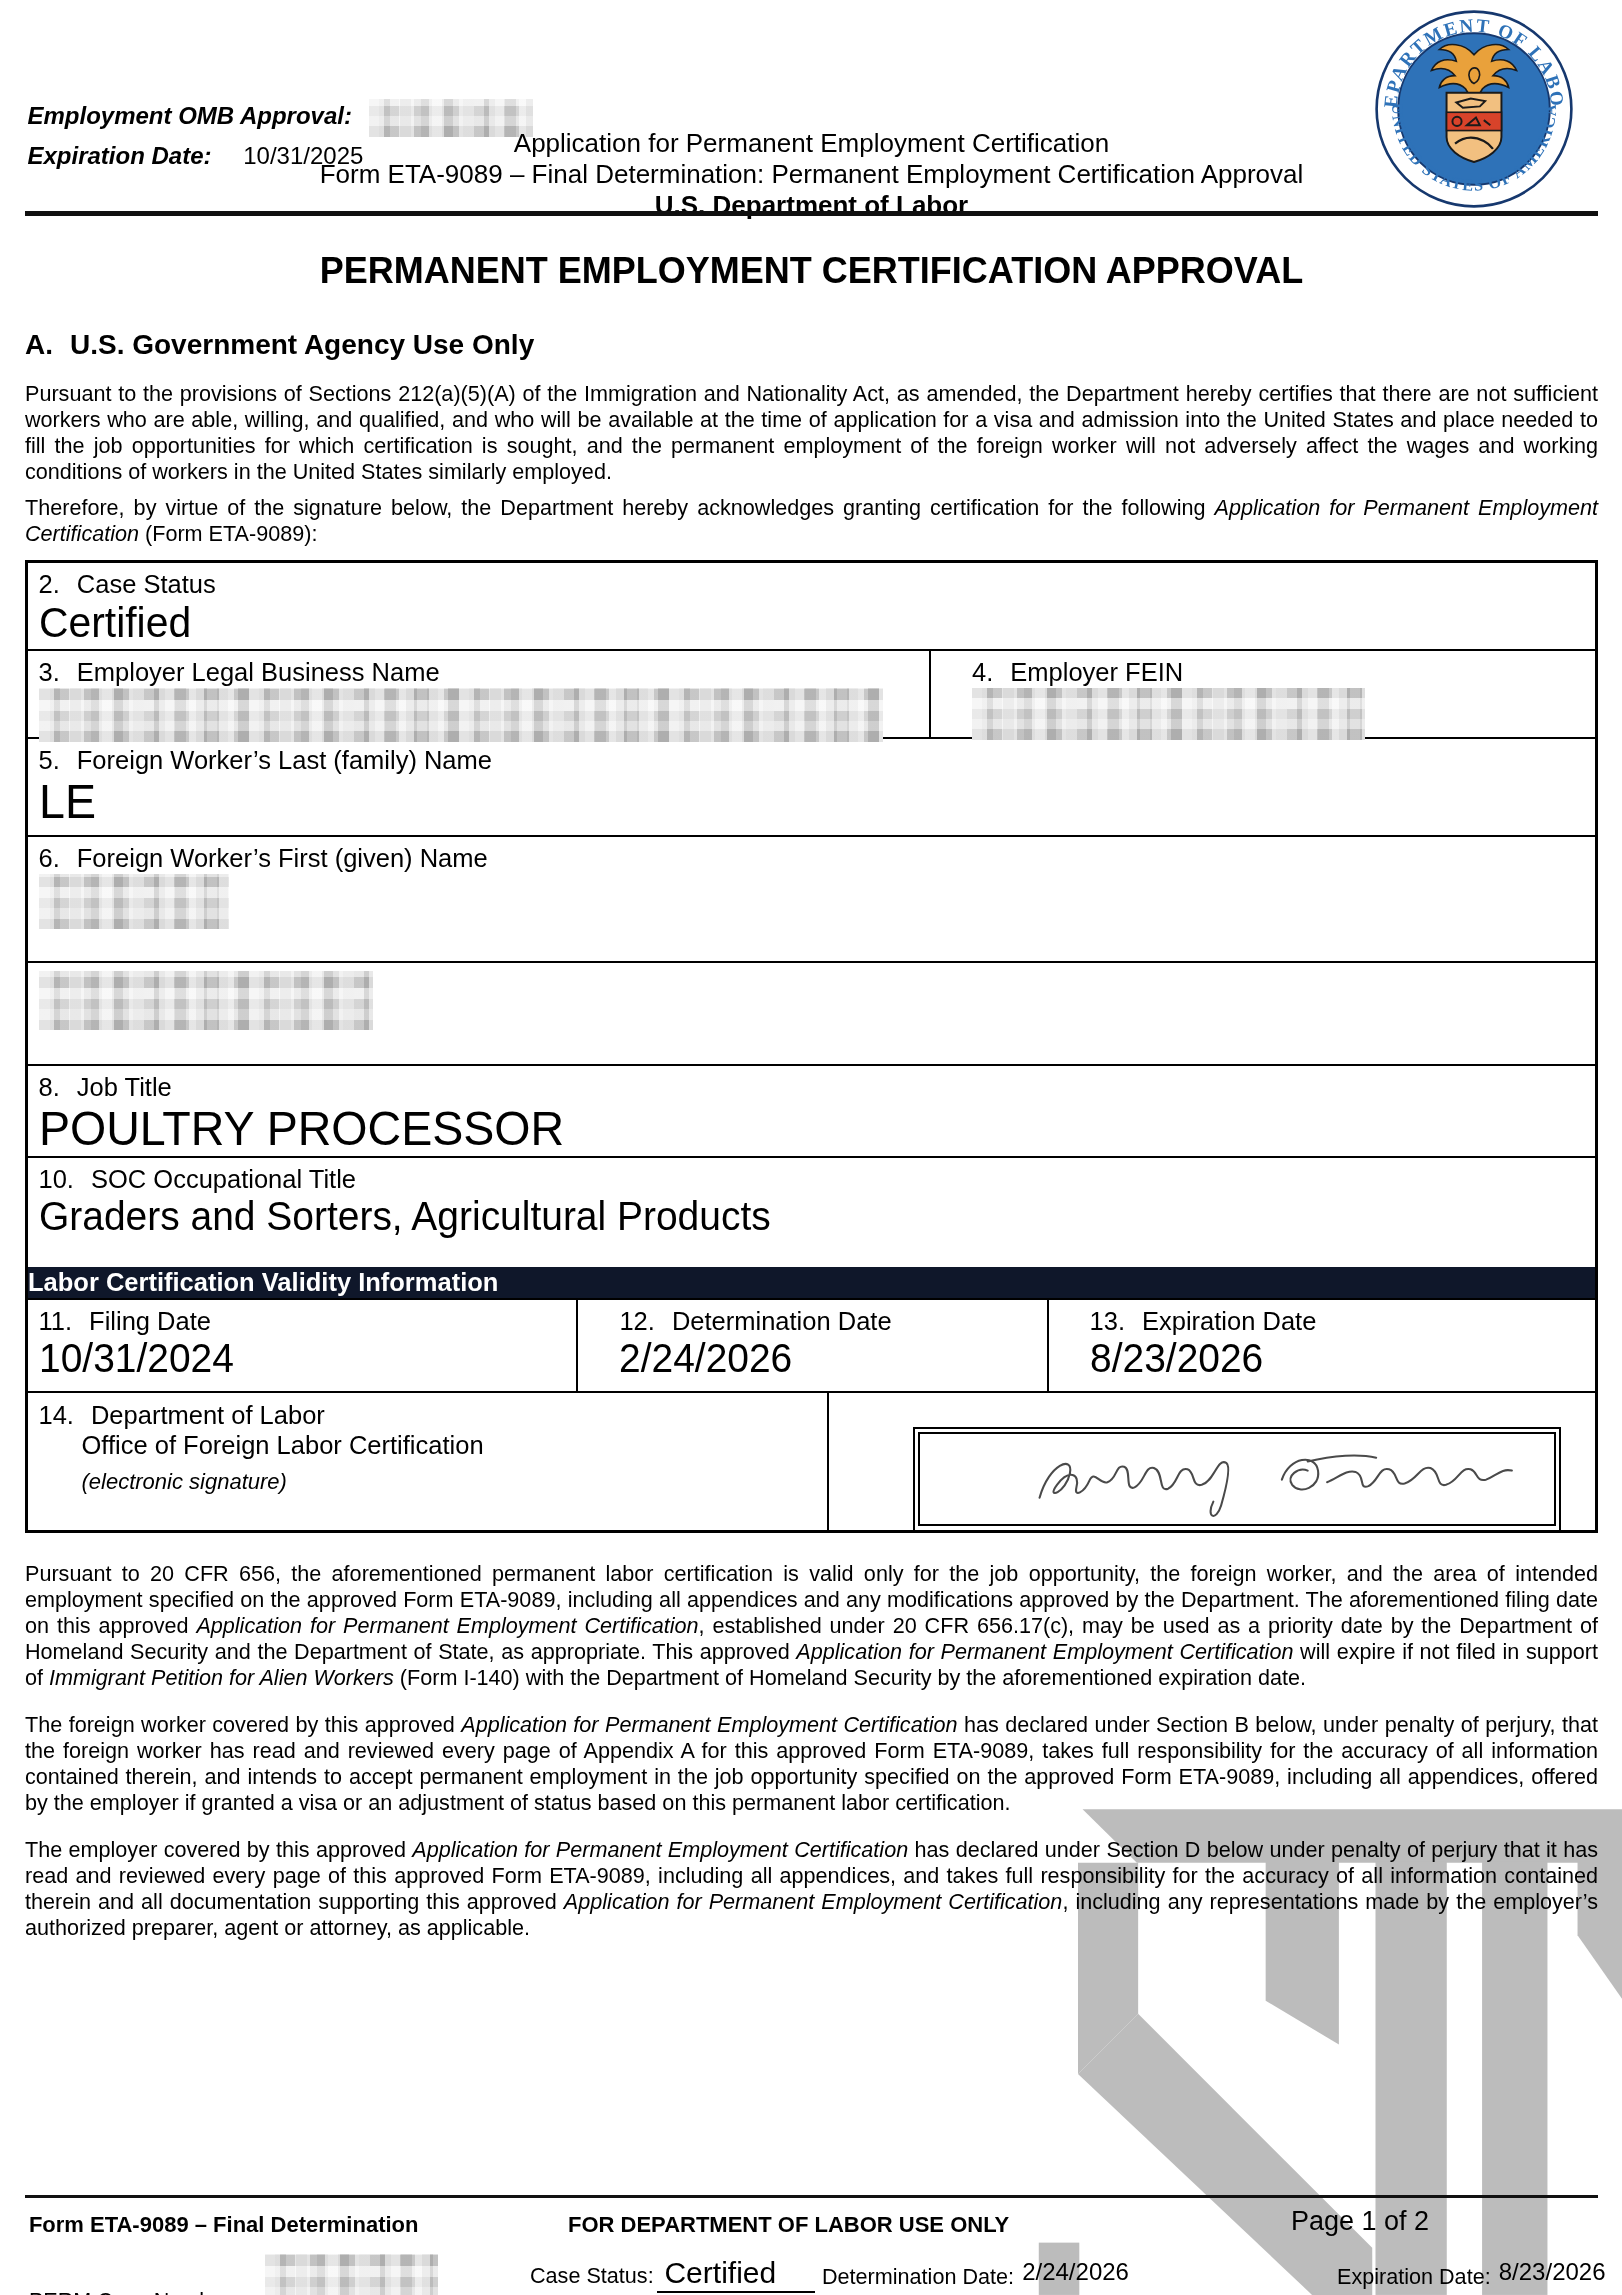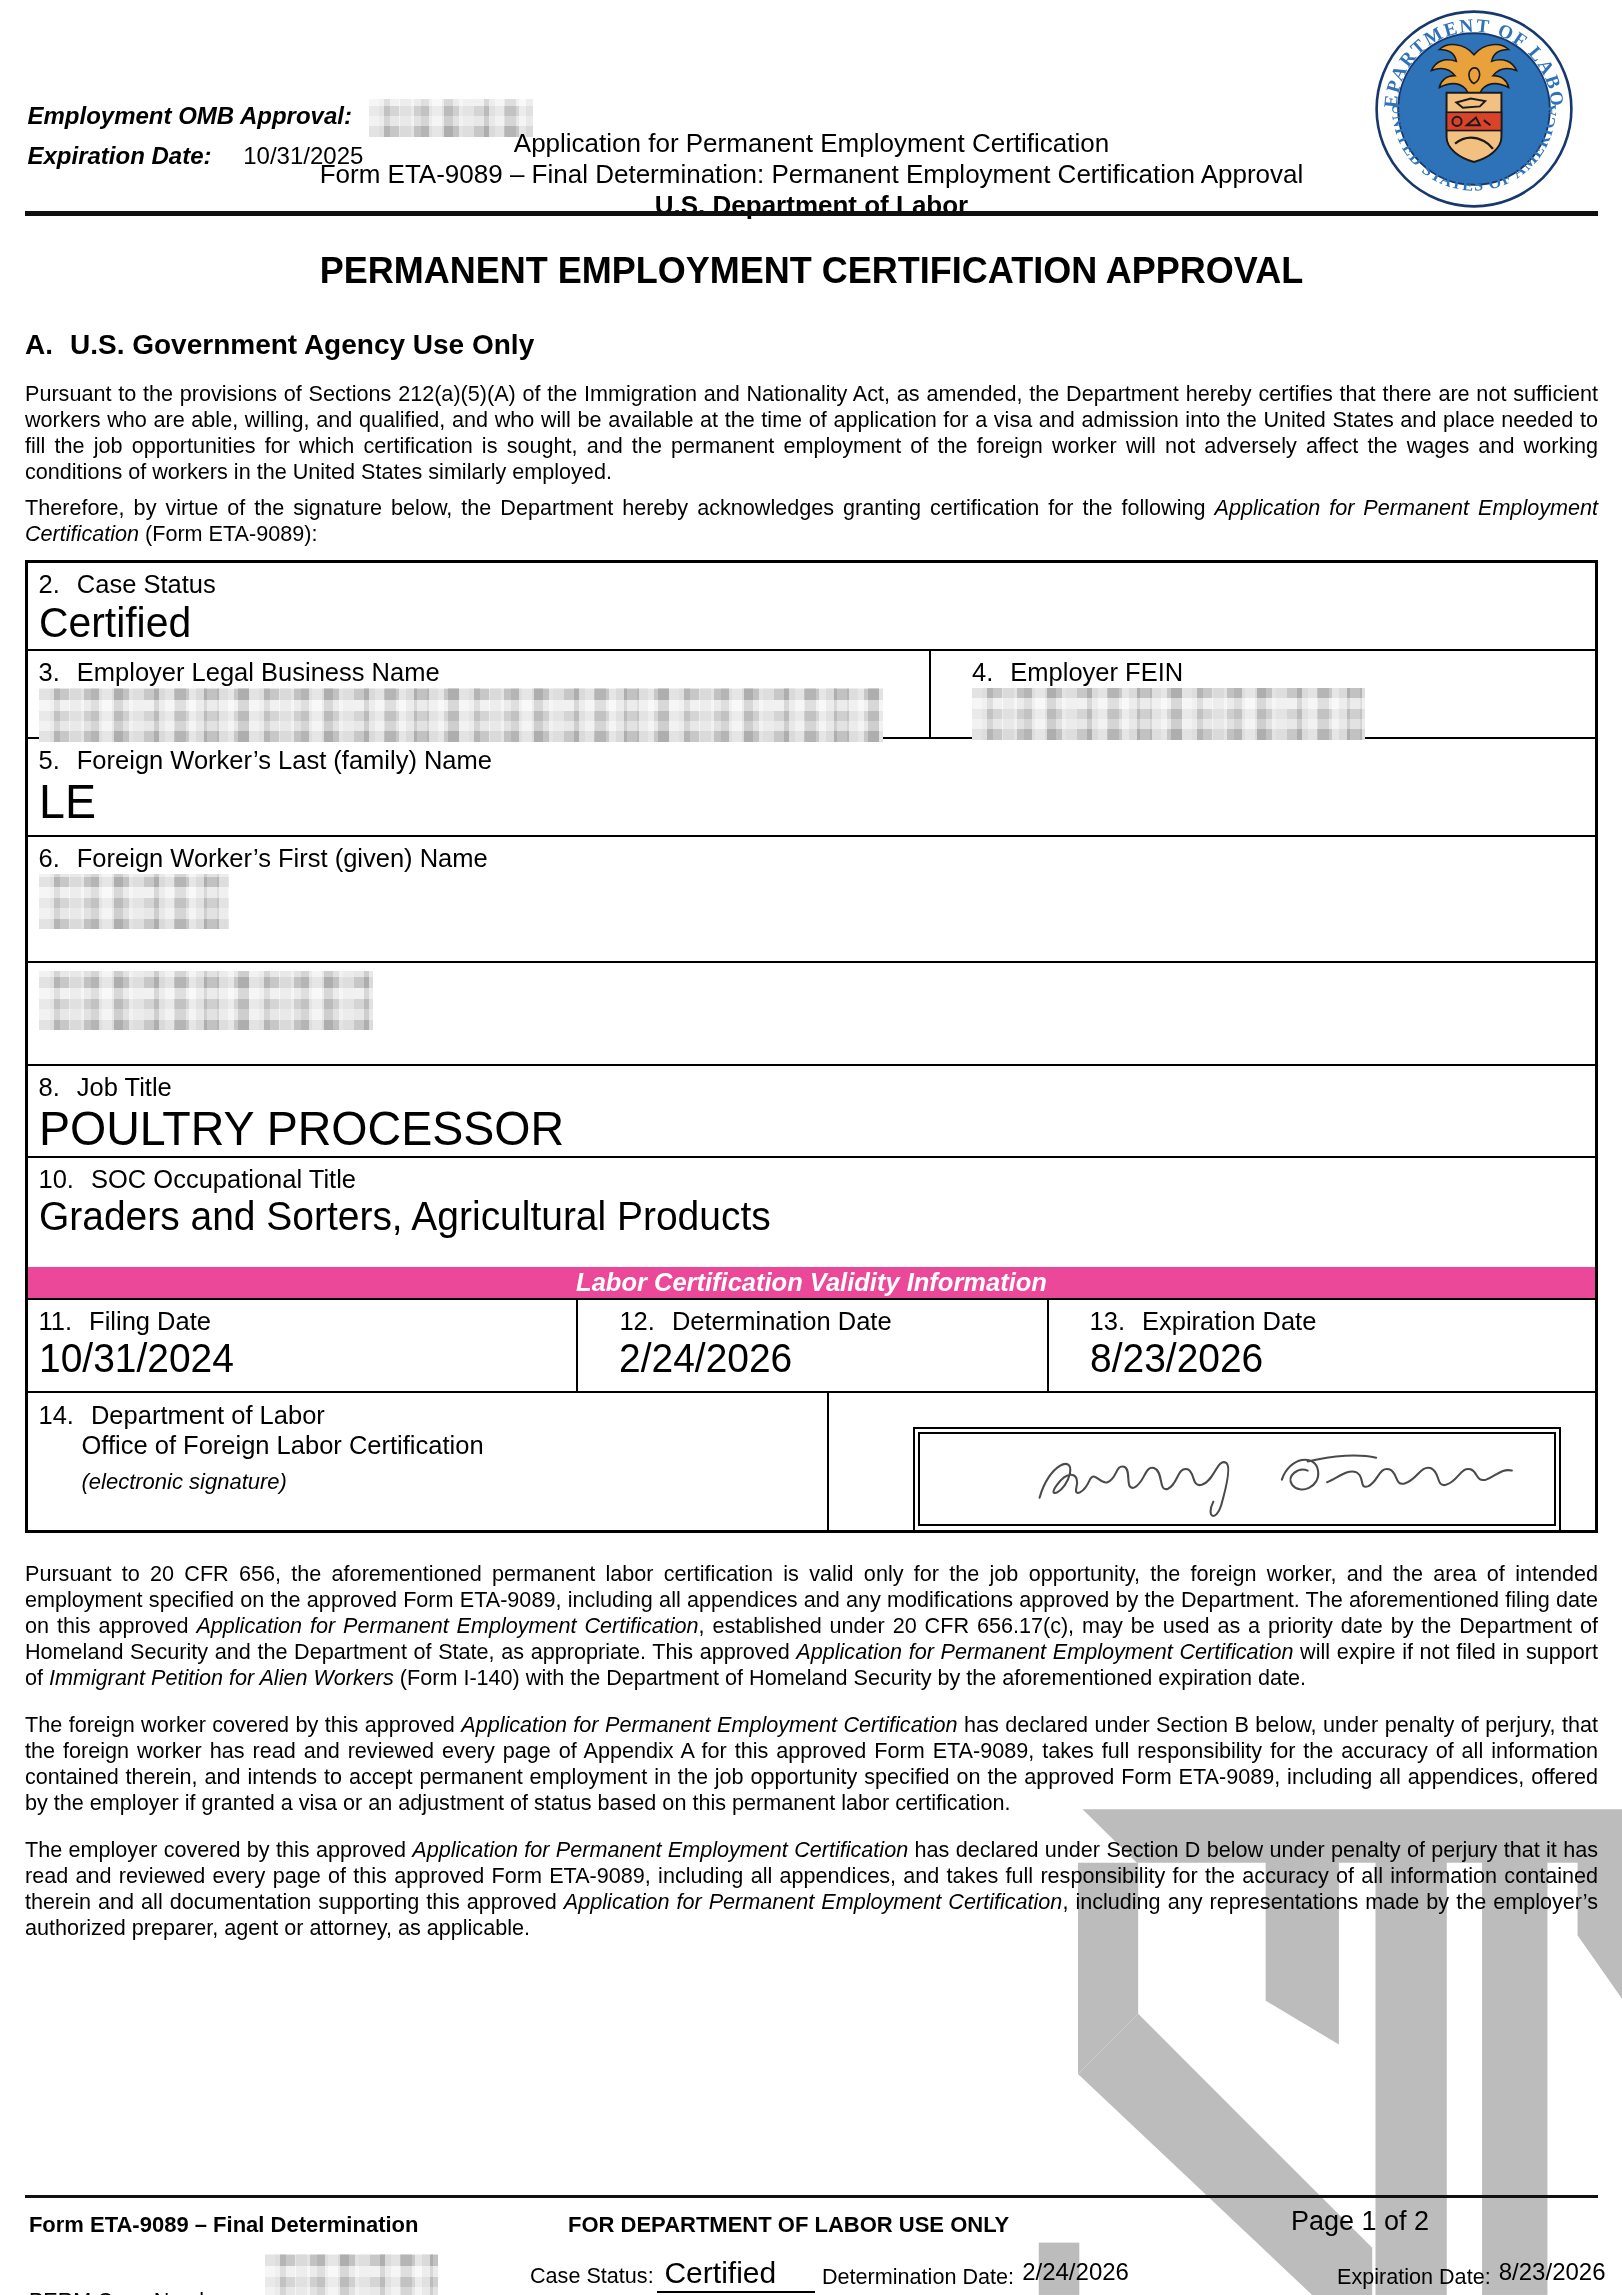--- a/index.html
+++ b/index.html
@@ -39,22 +39,22 @@
   .fcell{position:relative;box-sizing:border-box;padding:6.5px 6.5px 0 10.5px;flex:none;}
   .fcell + .fcell{border-left:2px solid #000;padding-left:41px;}
   .flabel{font-size:25.5px;}
   .fnum{display:inline-block;margin-right:17px;}
   .bigval{font-size:43px;line-height:1.04;margin-top:1.3px;transform:scaleX(.95);transform-origin:left;white-space:nowrap;}
   .xl{font-size:49px;}
   .md{font-size:41px;}
   .r-a{height:86px}.r-b{height:88px}.r-c{height:98px}.r-d{height:126px}.r-e{height:103px}
   .r-f{height:92px}.r-g{height:111px}.r-h{height:93px}.r-i{height:139px}
   .w57{width:57.5%}.w42{width:42.5%}.w35{width:35%}.w30{width:30%}.w65{width:65%}.w51{width:51%}.w49{width:49%}
-  .valbar{background:#ec4899;color:#fff;text-align:center;font-weight:bold;font-size:25.5px;
-          height:31px;line-height:31px;box-sizing:border-box;font-style:italic;}
+  .valbar{background:#0f172a;color:#fff;text-align:left;font-weight:bold;font-size:25.5px;
+          height:31px;line-height:31px;box-sizing:border-box;}
   .f14line{font-size:25.5px;line-height:30px;}
   .f14 .ind{margin-left:43px;}
   .f14 .esig{font-style:italic;font-size:22px;margin-left:43px;margin-top:9.2px;}
   .sigouter{margin:27.5px 27.5px 0 43px;border:2px solid #000;padding:3.3px;}
   .siginner{border:2px solid #000;height:90px;position:relative;overflow:hidden;}
 
   
   .footer{position:absolute;left:25px;top:2195px;width:1573px;z-index:2;}
   .f-rule{border-top:3.3px solid #111;}
   .ft-item{position:absolute;white-space:nowrap;text-align:center;}

